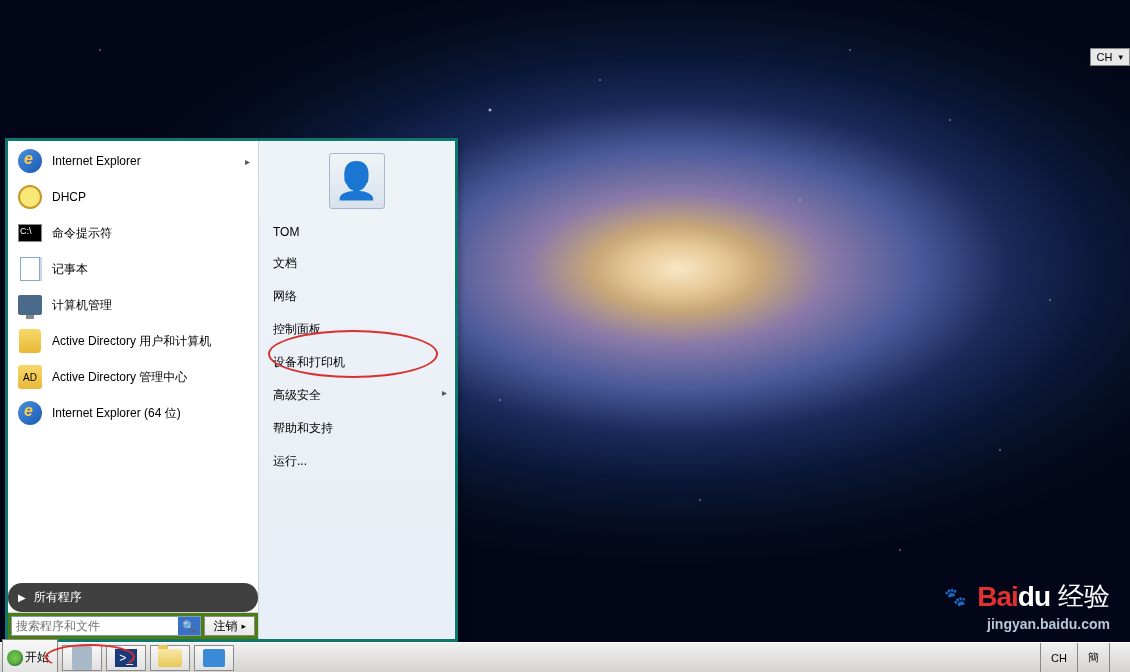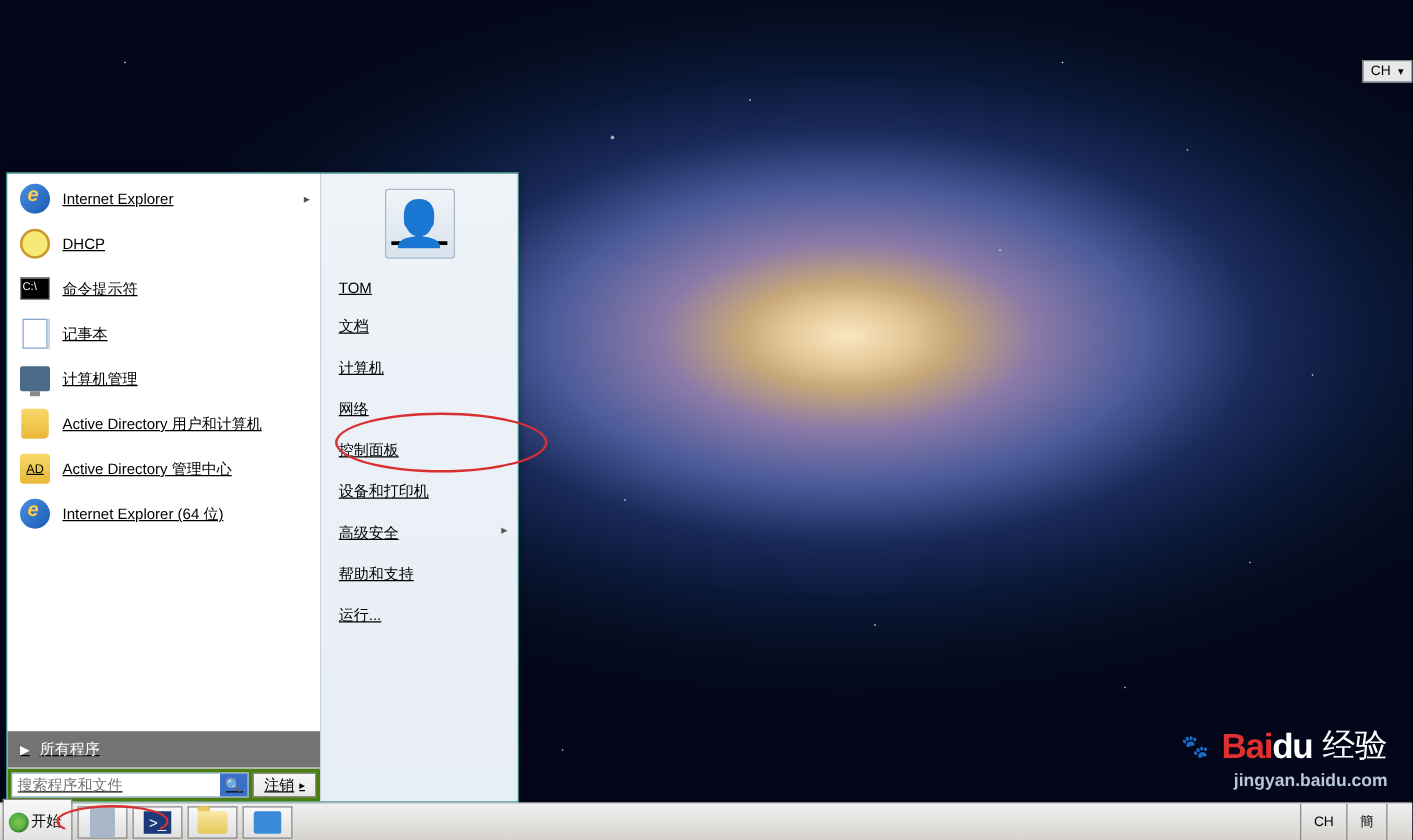--- a/index.html
+++ b/index.html
@@ -34,36 +34,35 @@
   height:38px; padding:0 8px 0 4px; display:flex; align-items:center; gap:2px;
   background: linear-gradient(to bottom,#f8f8f8,#e0e0e0); border:1px solid #8a8a8a;
   font-size:12px; cursor:pointer; margin-left:2px;
 }
 .start-orb { width:16px; height:16px; border-radius:50%; background:radial-gradient(circle,#7ec850,#3a9a3a); box-shadow:inset -1px -1px 2px rgba(0,0,0,.3); }
 .tb-item { width:40px; height:26px; margin-left:4px; border:1px solid #8a8a8a; background:linear-gradient(to bottom,#f8f8f8,#e0e0e0); display:flex; align-items:center; justify-content:center; cursor:pointer; }
 .tb-tray { margin-left:auto; display:flex; align-items:center; height:100%; }
 .tray-sec { border-left:1px solid #888; height:100%; display:flex; align-items:center; padding:0 10px; font-size:11px; }
 
 .start-menu {
-  position:absolute; left:5px; bottom:30px; width:410px; height:504px;
-  background:#fff; border:1px solid #0f766e; display:flex;
+  position:absolute; left:5px; bottom:30px; width:453px; height:504px;
+  background:#fff; border:3px solid #0f766e; display:flex;
   box-shadow:2px 2px 6px rgba(0,0,0,.3);
-  text-decoration:underline;
 }
 .sm-left { width:250px; display:flex; flex-direction:column; background:#fff; }
 .sm-right { flex:1; background:linear-gradient(to bottom,#eef3f8,#e8eef5); border-left:1px solid #c8d4e0; display:flex; flex-direction:column; }
 
 .sm-apps { flex:1; padding:2px; overflow:hidden; }
 .app-item { display:flex; align-items:center; padding:4px 6px; font-size:12px; cursor:pointer; min-height:36px; }
 .app-item.has-sub { position:relative; }
 .app-item.has-sub::after { content:"▸"; position:absolute; right:6px; font-size:10px; color:#555; }
 .app-icon { width:28px; height:28px; margin-right:8px; flex-shrink:0; display:flex; align-items:center; justify-content:center; }
 .app-label { line-height:1.2; }
 
-.all-programs { background:#737373; color:#fff; display:flex; align-items:center; padding:6px 10px; font-size:12px; cursor:pointer; }
+.all-programs { background:#404040; color:#fff; display:flex; align-items:center; padding:6px 10px; font-size:12px; cursor:pointer;border-radius:14px; }
 .all-programs::before { content:"▶"; font-size:10px; margin-right:8px; }
 
 .search-row { display:flex; padding:3px; gap:3px; background:#4d7c0f; border-top:1px solid #c8d4e0; }
 .search-box { flex:1; display:flex; border:1px solid #7a9ac0; background:#fff; }
 .search-input { flex:1; border:none; padding:2px 4px; font-size:12px; outline:none; }
 .search-go { width:22px; background:#3a70c8; color:#fff; display:flex; align-items:center; justify-content:center; font-size:11px; cursor:pointer; }
 .logoff-btn { display:flex; align-items:center; padding:0 8px; border:1px solid #8a8a8a; background:linear-gradient(to bottom,#f8f8f8,#e8e8e8); font-size:12px; cursor:pointer; }
 .logoff-btn::after { content:"▸"; font-size:9px; margin-left:4px; }
 
 .user-pic-wrap { display:flex; justify-content:center; padding:12px 0 8px; }
@@ -183,21 +182,20 @@
   </div>
   <div class="sm-right">
     <div class="user-pic-wrap">
       <div class="user-pic">
         <span class="ic-user">👤</span>
       </div>
     </div>
     <div id="sm-right-items">
         <div class="right-item">TOM</div>
         <div class="right-item">文档</div>
-        <div class="right-item">计算机</div>
         <div class="right-item">网络</div>
         <div class="right-item">控制面板</div>
         <div class="right-item">设备和打印机</div>
         <div class="right-item has-sub">高级安全</div>
         <div class="right-item">帮助和支持</div>
         <div class="right-item">运行...</div>
       </div>
   </div>
 </div>
 

